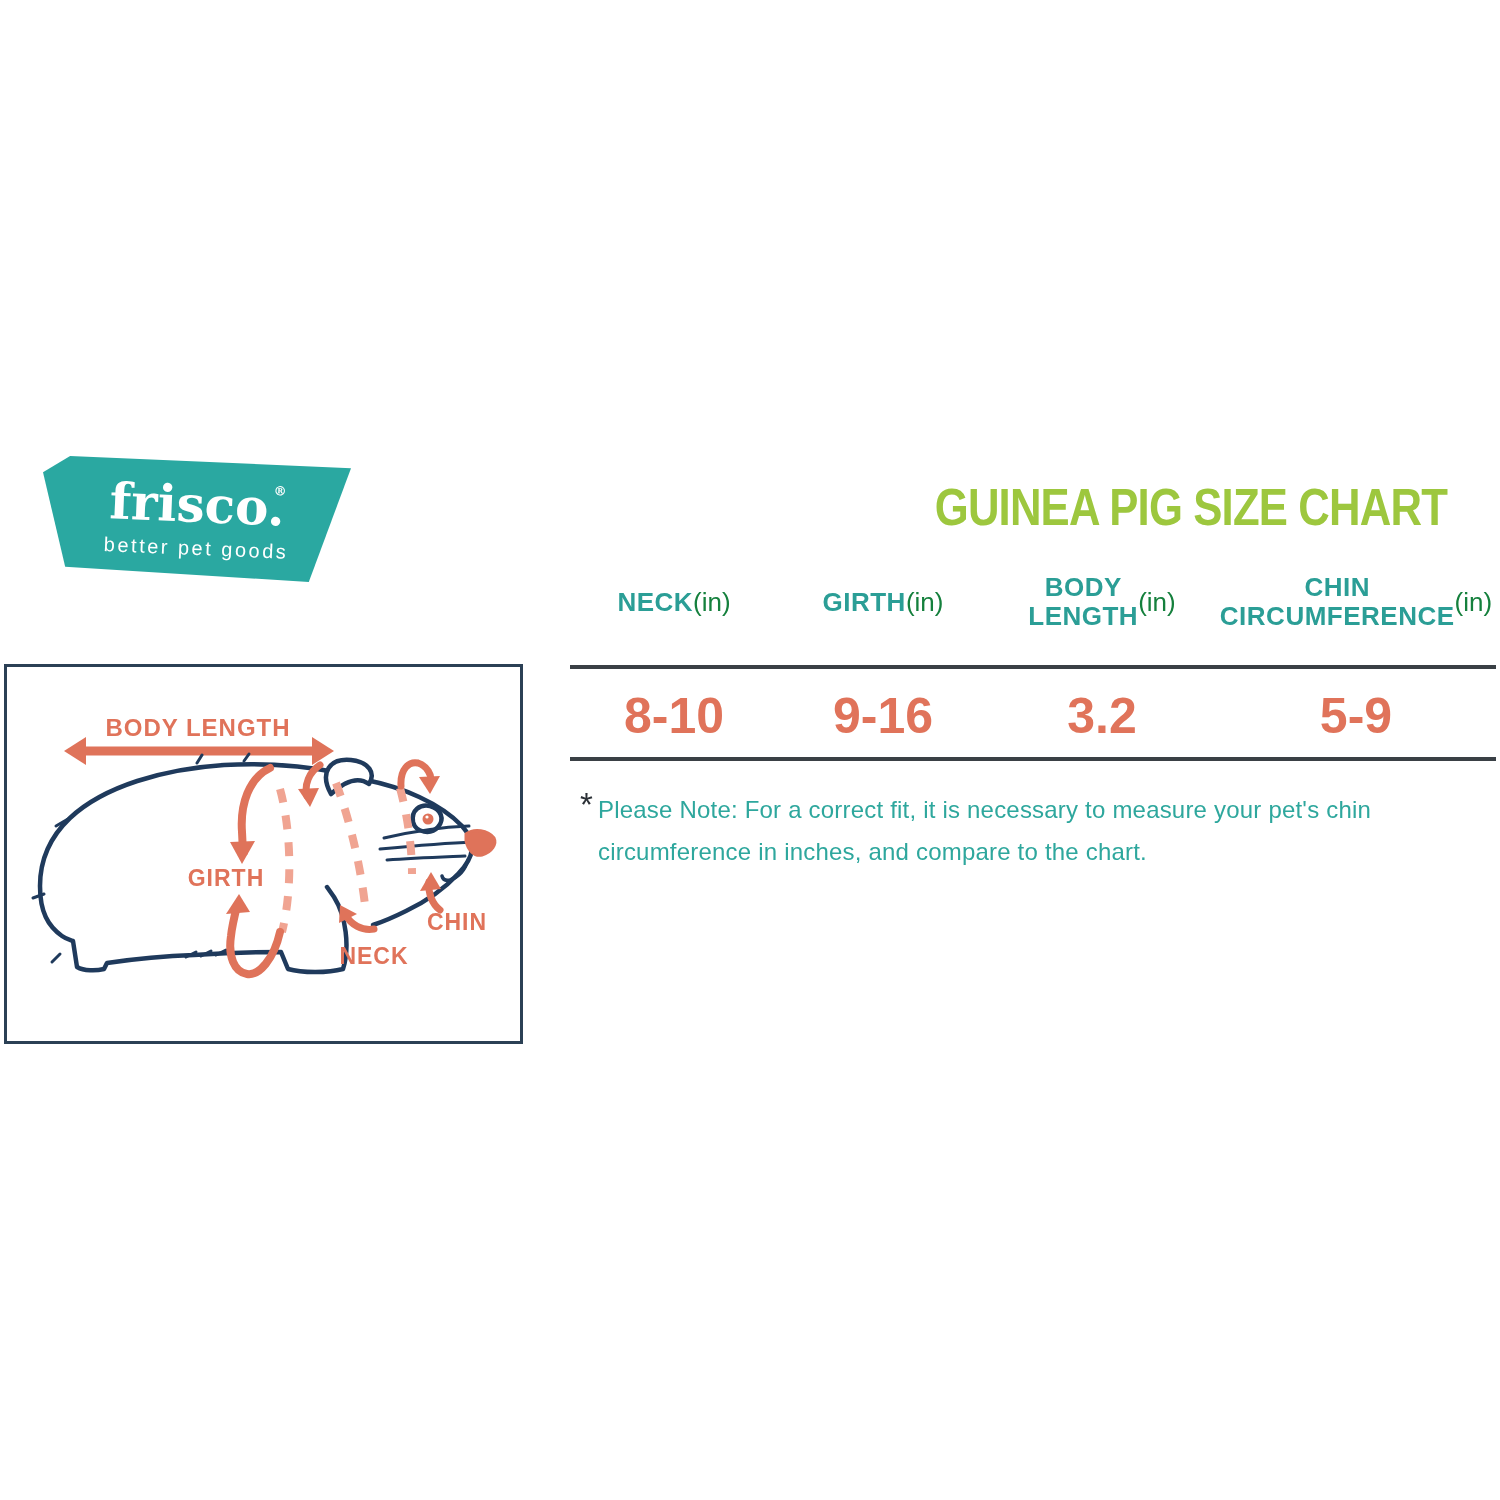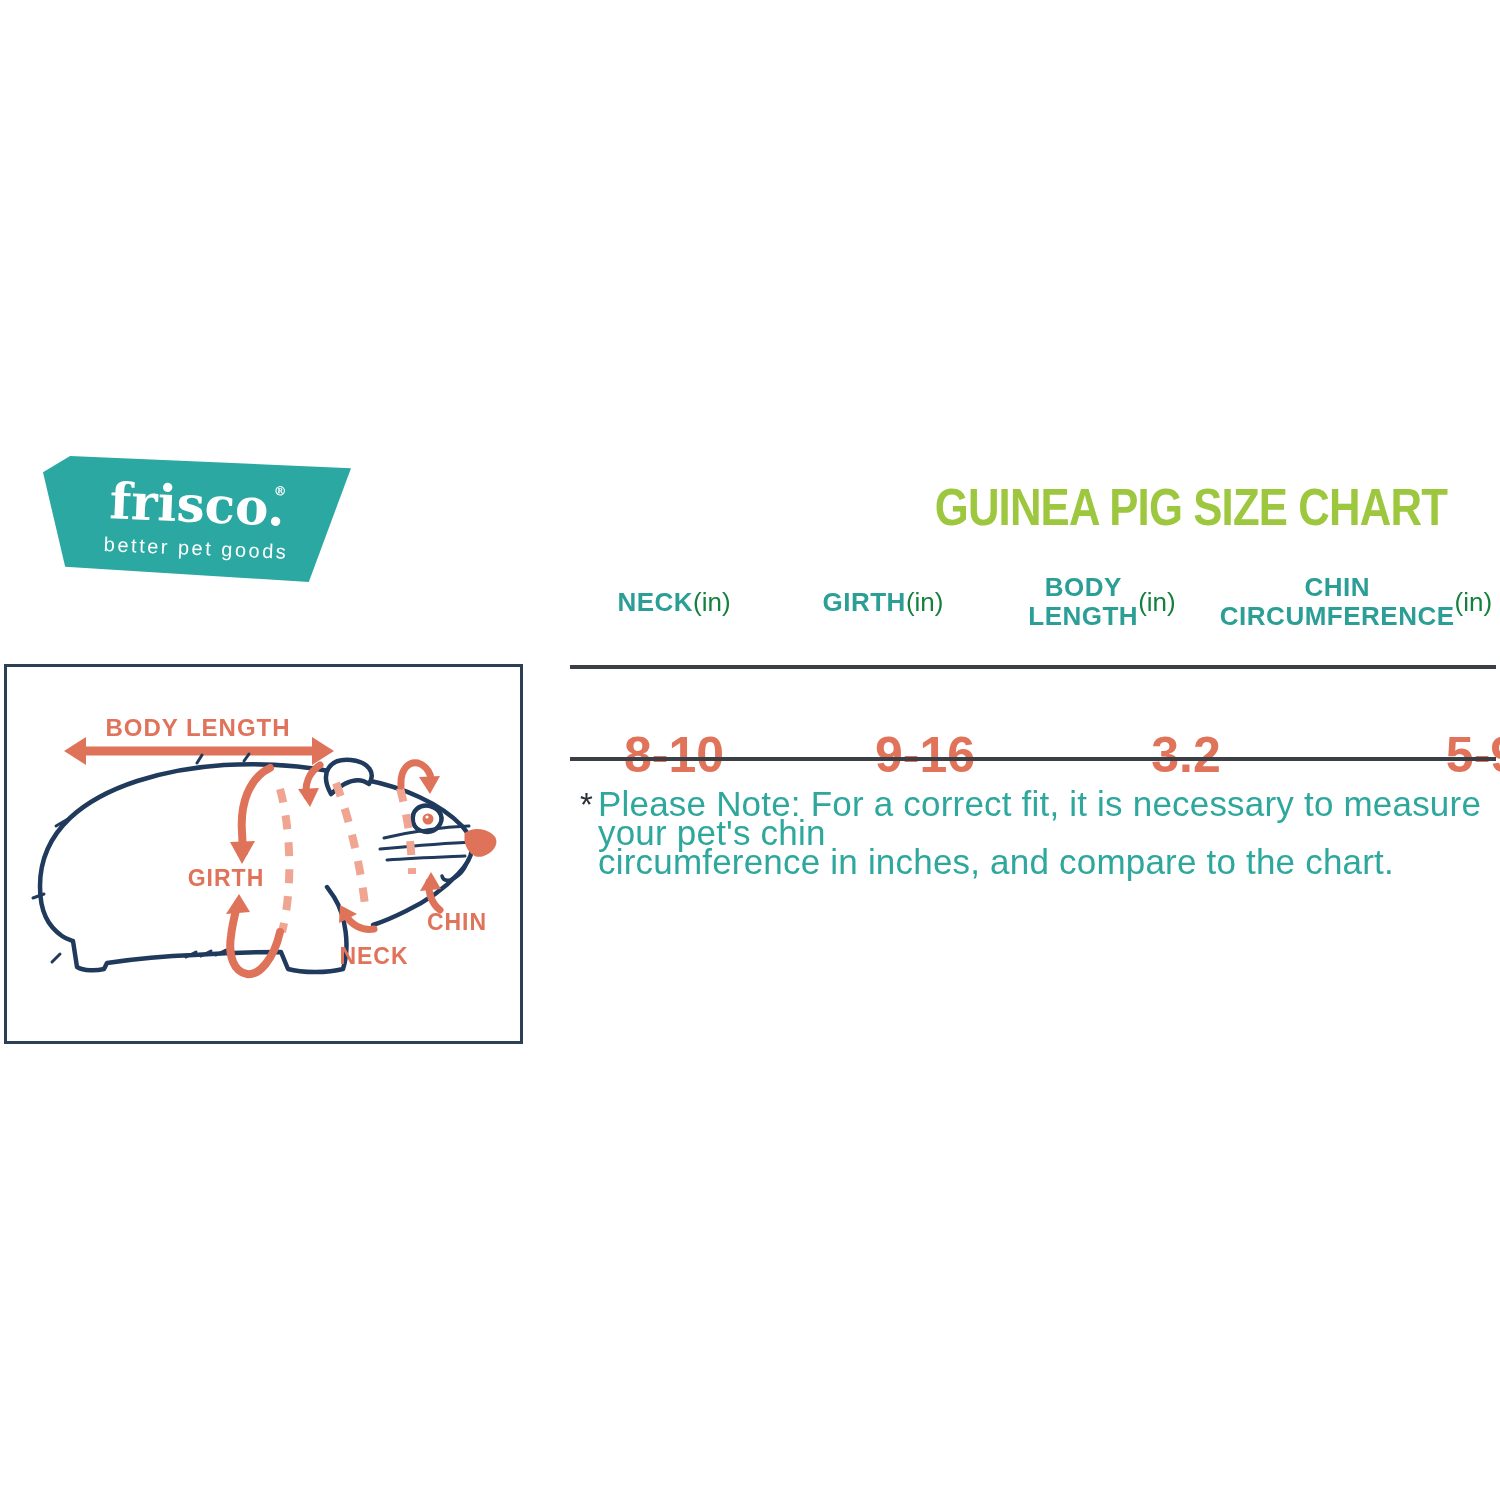--- a/index.html
+++ b/index.html
@@ -37,31 +37,31 @@
   .thead{top:558px;height:88px;}
   .th{display:flex;flex-direction:row;justify-content:center;align-items:center;}
   .th-label{
     font-size:26px;font-weight:bold;color:#2B9E96;line-height:29px;
     letter-spacing:0.5px;white-space:pre-line;text-align:center;
   }
   .th-unit{font-size:26px;color:#15803d;line-height:27px;margin-top:1px;}
   .rule{position:absolute;left:570px;width:926px;height:4px;background:#3A4045;}
   .rule-1{top:665px;}
   .rule-2{top:757px;}
-  .tvalues{top:727px;gap:42px;}
+  .tvalues{top:688px;}
   .td{
     text-align:center;font-size:50px;font-weight:bold;color:#E0735A;line-height:56px;
   }
   
   .note{position:absolute;left:580px;top:789px;display:flex;align-items:flex-start;}
   .note-star{
     font-size:33px;color:#2B3036;width:18px;line-height:31px;flex:none;font-weight:normal;
   }
   .note-text{
-    font-size:35px;color:#2EA79D;line-height:29px;letter-spacing:0.2px;
+    font-size:24px;color:#2EA79D;line-height:42px;letter-spacing:0.2px;
     white-space:pre-line;
   }
   
   .diagram{
     position:absolute;left:4px;top:664px;width:519px;height:380px;
     box-sizing:border-box;border:3px solid #2B4055;background:#fff;
   }
   .diagram svg{display:block;width:513px;height:374px;}
   .dg-label{
     font-family:"Liberation Sans",sans-serif;font-weight:bold;fill:#E0735A;

